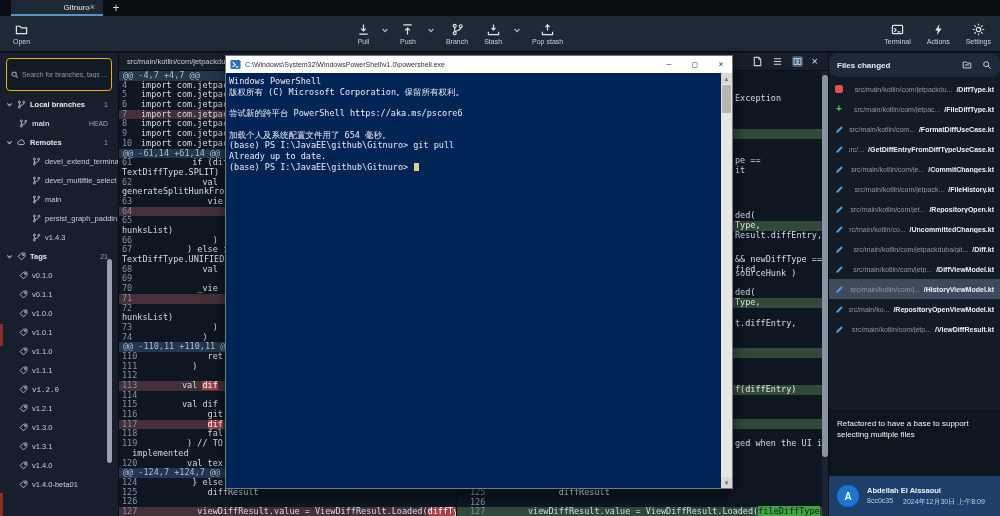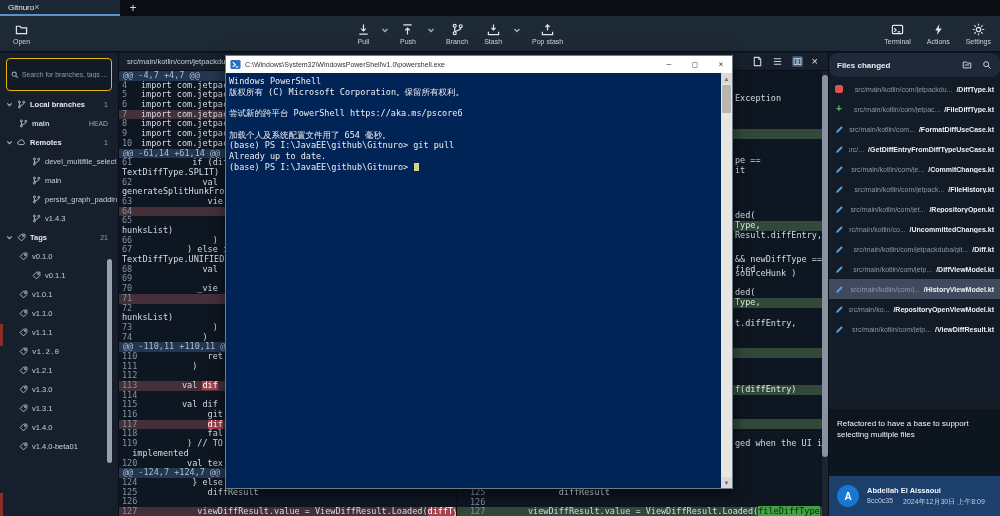--- a/index.html
+++ b/index.html
@@ -2,22 +2,22 @@
 <html><head>
 <meta charset="utf-8">
 <style>
   * { margin:0; padding:0; box-sizing:border-box; }
   html,body { background:#000; }
   .app { position:relative; width:1000px; height:516px; overflow:hidden;
          background:#0e1621; font-family:"Liberation Sans", sans-serif; color:#cdd6e0; }
 
   
   .tabbar { height:16px; background:#0a0e13; display:flex; align-items:stretch; }
-  .tab { width:120px; background:#1d2835; border-bottom:2px solid #5a92c8; display:flex;
-         align-items:center; justify-content:flex-start; padding:0 8px; font-size:8px; color:#e8edf2; }
+  .tab { width:92px; background:#1d2835; border-bottom:2px solid #5a92c8; display:flex;
+         align-items:center; justify-content:flex-end; padding:0 8px; font-size:8px; color:#e8edf2;margin-left:11px; }
   .tab-close { color:#aab6c4; font-size:9px; cursor:default; }
   .newtab { width:26px; display:flex; align-items:center; justify-content:center; color:#cfd8e2; font-size:12px; }
 
   
   .toolbar { height:36px; background:#1e2936; position:relative; border-bottom:1px solid #0a0f16; }
   .tool { display:flex; flex-direction:column; align-items:center; justify-content:center; gap:2px;
           font-size:7px; color:#c9d3df; padding:0 5px; height:36px; }
   .tool svg { width:13px; height:13px; stroke:#dfe7ef; fill:none; stroke-width:1.3; }
   .tool .filled { fill:#dfe7ef; stroke:none; }
   .open-tool { position:absolute; left:8px; top:0; }
@@ -253,73 +253,89 @@
             <span>Remotes</span>
             <span class="badge">1</span>
           </div>
           <div class="srow" style="padding-left: 32px;">
             <svg viewBox="0 0 12 12">
               <circle cx="3.2" cy="2.6" r="1.3"></circle>
               <circle cx="9" cy="3" r="1.3"></circle>
               <circle cx="3.2" cy="9.4" r="1.3"></circle>
               <path d="M3.2 3.9v4.2M9 4.3c0 2.6-3.4 2.2-5.8 3.7"></path>
             </svg>
-            <span>devel_multifile_select</span>
+            <span>devel_extend_termina</span>
           </div>
           <div class="srow" style="padding-left: 32px;">
             <svg viewBox="0 0 12 12">
               <circle cx="3.2" cy="2.6" r="1.3"></circle>
               <circle cx="9" cy="3" r="1.3"></circle>
               <circle cx="3.2" cy="9.4" r="1.3"></circle>
               <path d="M3.2 3.9v4.2M9 4.3c0 2.6-3.4 2.2-5.8 3.7"></path>
             </svg>
-            <span>main</span>
+            <span>devel_multifile_select</span>
           </div>
           <div class="srow" style="padding-left: 32px;">
             <svg viewBox="0 0 12 12">
               <circle cx="3.2" cy="2.6" r="1.3"></circle>
               <circle cx="9" cy="3" r="1.3"></circle>
               <circle cx="3.2" cy="9.4" r="1.3"></circle>
               <path d="M3.2 3.9v4.2M9 4.3c0 2.6-3.4 2.2-5.8 3.7"></path>
             </svg>
-            <span>persist_graph_paddin</span>
+            <span>main</span>
           </div>
           <div class="srow" style="padding-left: 32px;">
             <svg viewBox="0 0 12 12">
               <circle cx="3.2" cy="2.6" r="1.3"></circle>
               <circle cx="9" cy="3" r="1.3"></circle>
               <circle cx="3.2" cy="9.4" r="1.3"></circle>
               <path d="M3.2 3.9v4.2M9 4.3c0 2.6-3.4 2.2-5.8 3.7"></path>
             </svg>
+            <span>persist_graph_paddin</span>
+          </div>
+          <div class="srow" style="padding-left: 32px;">
+            <svg viewBox="0 0 12 12">
+              <circle cx="3.2" cy="2.6" r="1.3"></circle>
+              <circle cx="9" cy="3" r="1.3"></circle>
+              <circle cx="3.2" cy="9.4" r="1.3"></circle>
+              <path d="M3.2 3.9v4.2M9 4.3c0 2.6-3.4 2.2-5.8 3.7"></path>
+            </svg>
             <span>v1.4.3</span>
           </div>
           <div class="srow section" style="padding-left: 6px;">
             <svg class="chev2" viewBox="0 0 8 8">
               <path d="M1.5 2.8l2.5 2.5 2.5-2.5"></path>
             </svg>
             <svg viewBox="0 0 12 12">
               <path d="M1.5 6l4.5-4.5h4.5V6L6 10.5z"></path>
               <circle cx="8" cy="4" r=".8"></circle>
             </svg>
             <span>Tags</span>
             <span class="badge">21</span>
           </div>
           <div class="srow" style="padding-left: 19px;">
             <svg viewBox="0 0 12 12">
               <path d="M1.5 6l4.5-4.5h4.5V6L6 10.5z"></path>
               <circle cx="8" cy="4" r=".8"></circle>
             </svg>
             <span>v0.1.0</span>
           </div>
-          <div class="srow" style="padding-left: 32px;">
+          <div class="srow" style="padding-left: 19px;">
             <svg viewBox="0 0 12 12">
               <path d="M1.5 6l4.5-4.5h4.5V6L6 10.5z"></path>
               <circle cx="8" cy="4" r=".8"></circle>
             </svg>
             <span>v0.1.1</span>
+          </div>
+          <div class="srow" style="padding-left: 19px;">
+            <svg viewBox="0 0 12 12">
+              <path d="M1.5 6l4.5-4.5h4.5V6L6 10.5z"></path>
+              <circle cx="8" cy="4" r=".8"></circle>
+            </svg>
+            <span>v1.0.0</span>
           </div>
           <div class="srow" style="padding-left: 19px;">
             <svg viewBox="0 0 12 12">
               <path d="M1.5 6l4.5-4.5h4.5V6L6 10.5z"></path>
               <circle cx="8" cy="4" r=".8"></circle>
             </svg>
             <span>v1.0.1</span>
           </div>
           <div class="srow" style="padding-left: 19px;">
             <svg viewBox="0 0 12 12">

